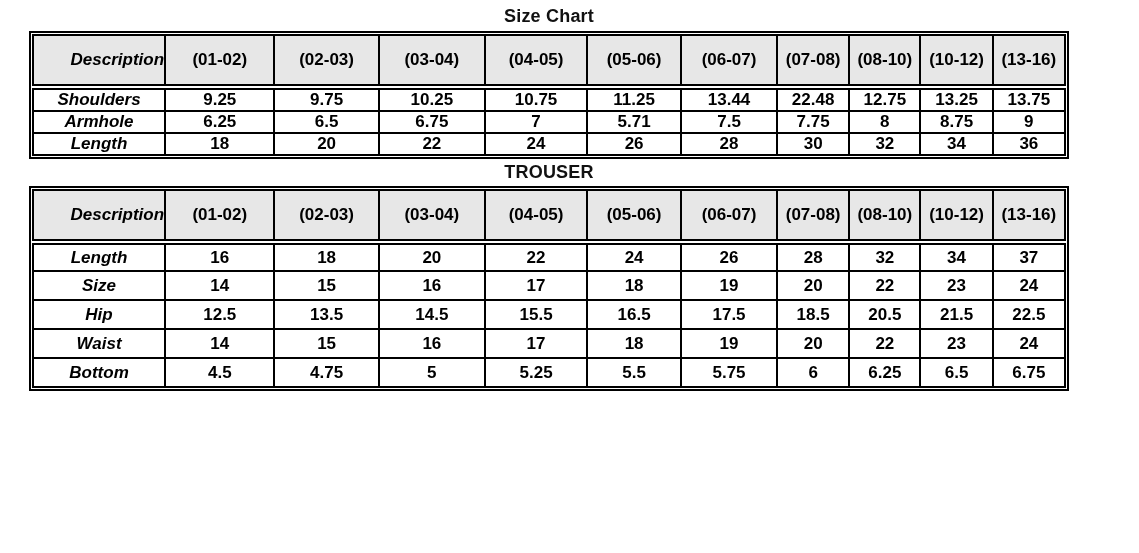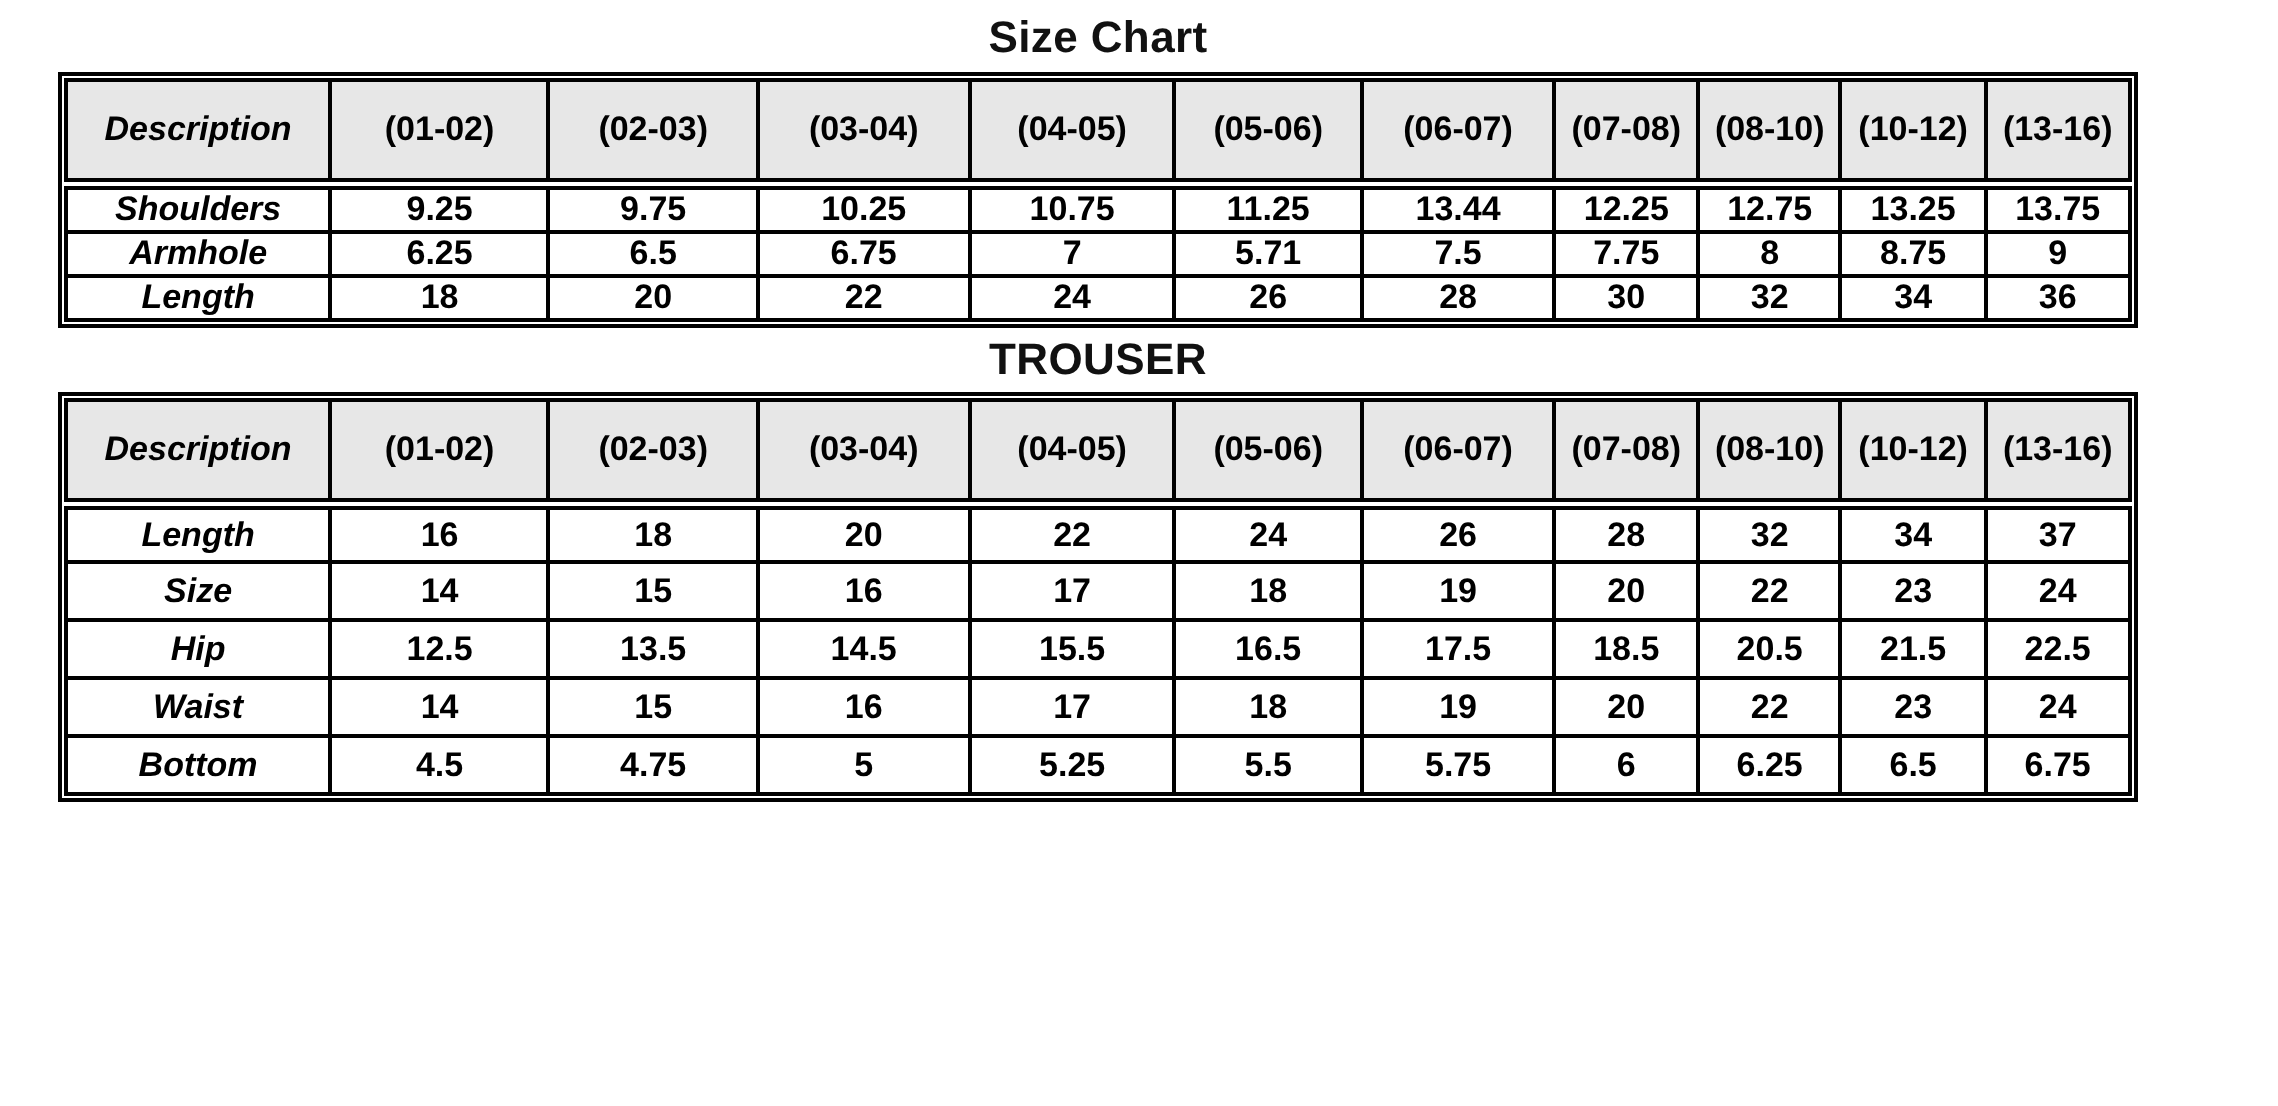--- a/index.html
+++ b/index.html
@@ -15,21 +15,21 @@
     background: #ffffff;
     padding: 4px 0 0 0;
     overflow: hidden;
   }
   .sheet {
     width: 1040px;
     margin-left: 29px;
   }
   .chart-title {
     text-align: center;
-    font-size: 22px;
+    font-size: 18px;
     font-weight: bold;
     color: #111111;
     letter-spacing: 0.2px;
     padding: 2px 0 4px 0;
   }
   .chart-title.second {
     padding: 3px 0 3px 0;
   }
   .frame {
     border: 2px solid #000000;
@@ -50,20 +50,21 @@
     overflow: hidden;
     white-space: nowrap;
   }
   thead th {
     background: #e7e7e7;
     height: 52px;
     border-bottom: 6px double #000000;
   }
   thead th.desc-head {
     font-style: italic;
+    text-align: right;
   }
   tbody th {
     font-style: italic;
     background: #ffffff;
   }
   .shirt tbody th, .shirt tbody td { height: 17px; }
   .trouser tbody th, .trouser tbody td { height: 29px; }
 </style>
 </head>
 <body>
@@ -105,21 +106,21 @@
           </thead>
           <tbody>
             <tr>
               <th>Shoulders</th>
               <td>9.25</td>
               <td>9.75</td>
               <td>10.25</td>
               <td>10.75</td>
               <td>11.25</td>
               <td>13.44</td>
-              <td>12.25</td>
+              <td>22.48</td>
               <td>12.75</td>
               <td>13.25</td>
               <td>13.75</td>
             </tr>
             <tr>
               <th>Armhole</th>
               <td>6.25</td>
               <td>6.5</td>
               <td>6.75</td>
               <td>7</td>

